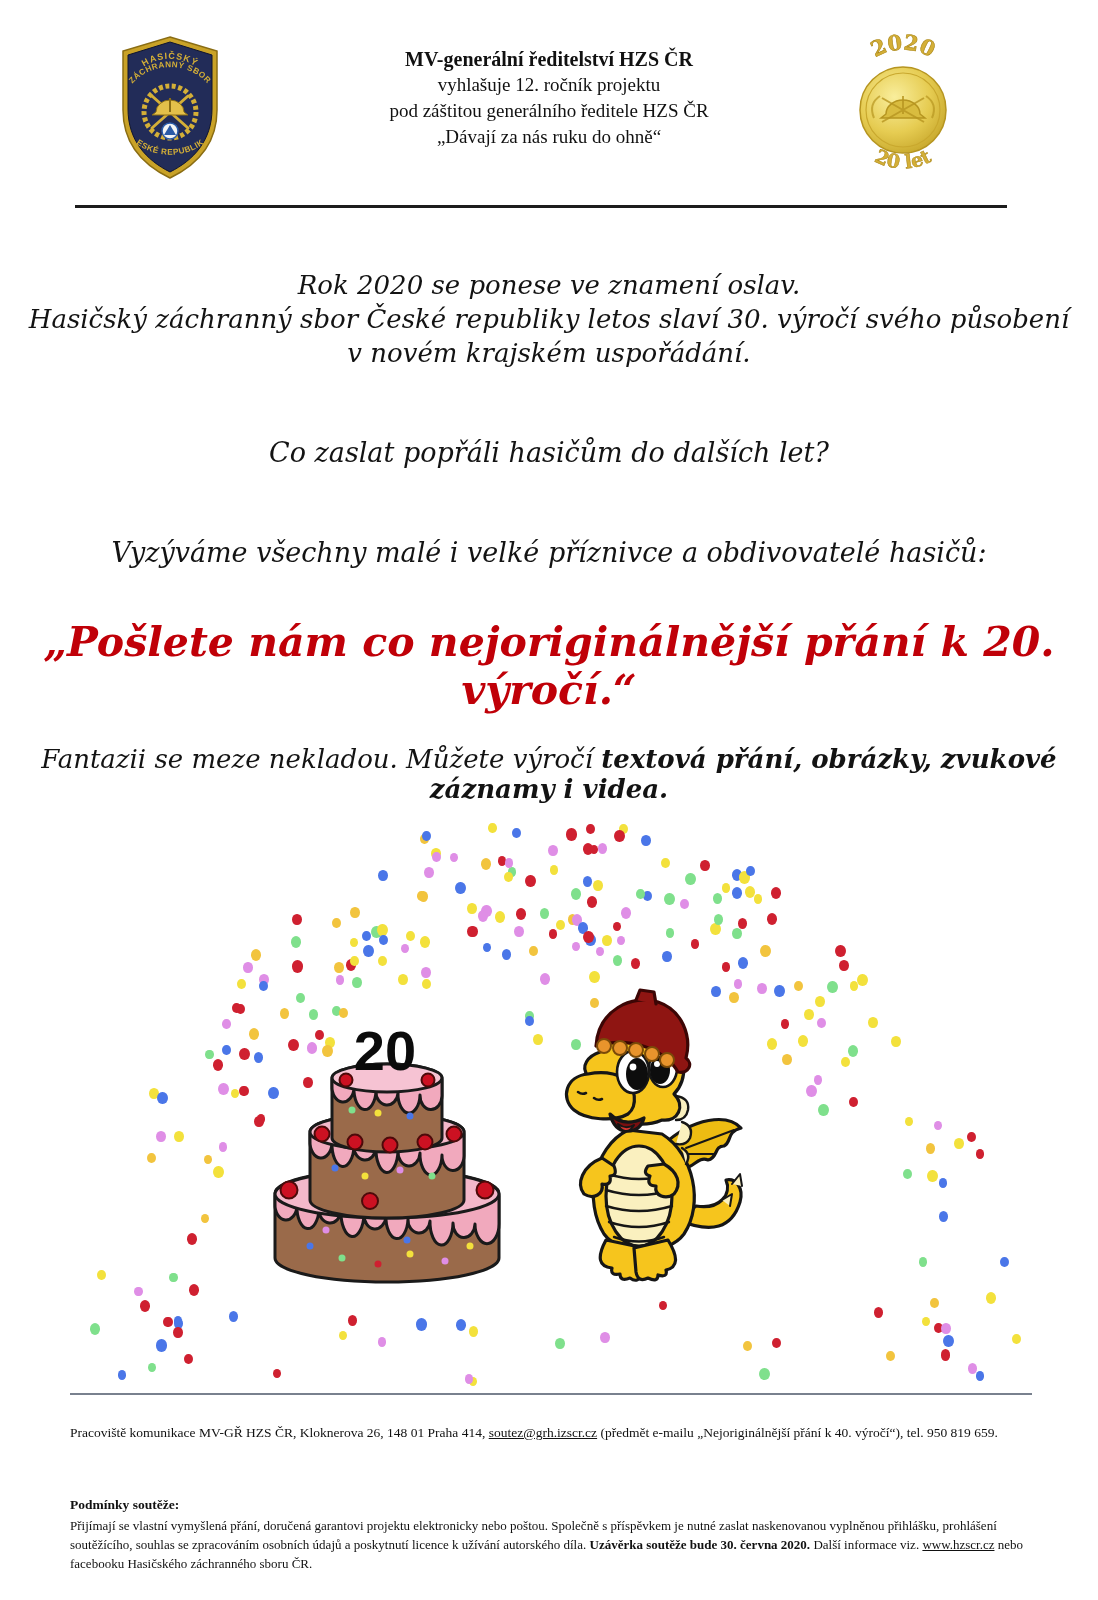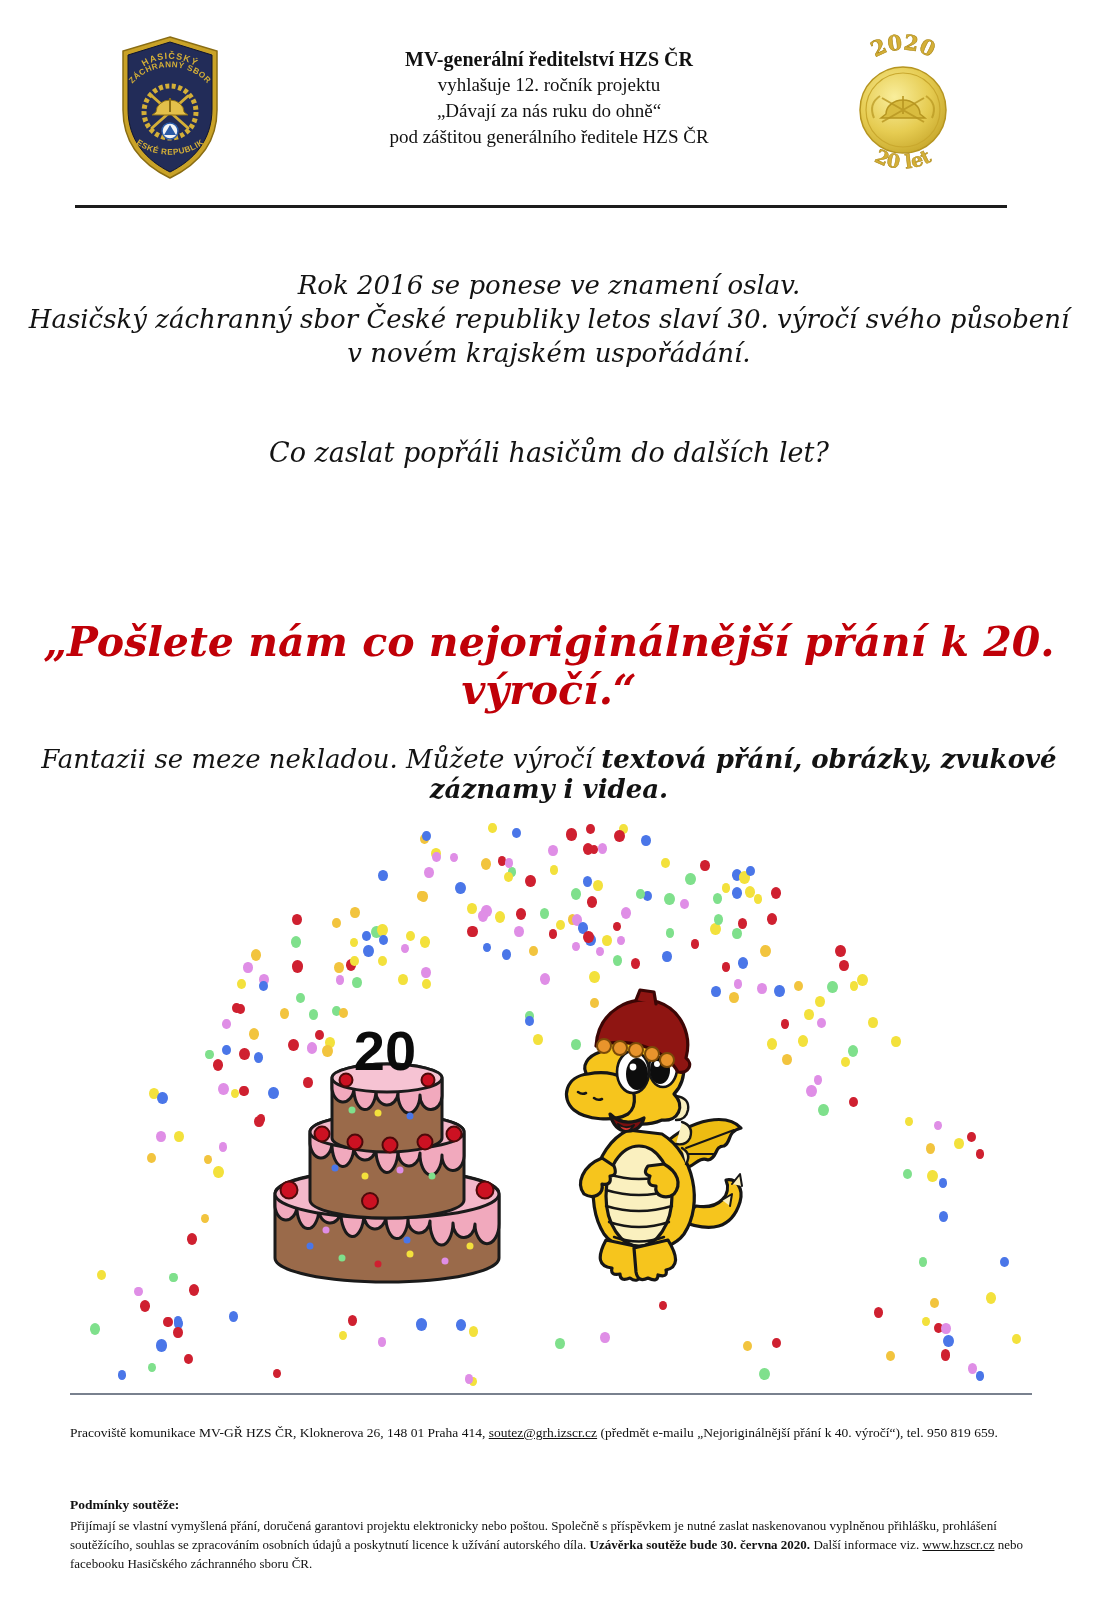--- a/index.html
+++ b/index.html
@@ -69,22 +69,22 @@
     <path d="M38,78 a14,12 0 0 1 28,0 l4,3 -36,0 z" fill="#e3c04a" stroke="#8a6d14" stroke-width="1"></path>
     <path d="M52,64 l0,14" stroke="#8a6d14" stroke-width="2"></path>
 
     <circle cx="52" cy="97" r="8" fill="#f4f4f4" stroke="#2a5aa8" stroke-width="1.5"></circle>
     <path d="M52,91 L58,101 L46,101 Z" fill="#2a5aa8"></path>
   </svg>
 
   <div class="header-text">
     <div class="h1">MV-generální ředitelství HZS ČR</div>
     <div>vyhlašuje 12. ročník projektu</div>
+    <div>pod záštitou generálního ředitele HZS ČR</div>
     <div>„Dávají za nás ruku do ohně“</div>
-    <div>pod záštitou generálního ředitele HZS ČR</div>
   </div>
 
   <svg class="medal" viewBox="0 0 130 160">
     <defs>
       <radialGradient id="coin" cx="40%" cy="35%" r="75%">
         <stop offset="0%" stop-color="#f9ee9c"></stop>
         <stop offset="55%" stop-color="#e6cc52"></stop>
         <stop offset="100%" stop-color="#c2a125"></stop>
       </radialGradient>
       <path id="mTop" d="M25,48 A46,40 0 0 1 105,48" fill="none"></path>
@@ -100,27 +100,28 @@
     <path d="M65,74 l0,18 M44,76 l42,24 M86,76 l-42,24" stroke="#b69520" stroke-width="2" fill="none" opacity="0.8"></path>
     <path d="M36,96 q-6,-14 6,-22 M94,96 q6,-14 -6,-22" stroke="#b69520" stroke-width="2" fill="none" opacity="0.7"></path>
     <text font-size="19" font-weight="bold" fill="#d4af37" stroke="#a88414" stroke-width="0.5" font-family="DejaVu Serif, serif">
       <textPath href="#mBot" startOffset="50%" text-anchor="middle">20 let</textPath>
     </text>
   </svg>
 
   <div class="rule"></div>
 
   <div class="script intro">
-    <div>Rok 2016 se ponese ve znamení oslav.</div>
+    <div>Rok 2020 se ponese ve znamení oslav.</div>
     <div>Hasičský záchranný sbor České republiky letos slaví 30. výročí svého působení</div>
     <div>v novém krajském uspořádání.</div>
   </div>
 
   <div class="script question">Co zaslat popřáli hasičům do dalších let?</div>
 
+  <div class="script call">Vyzýváme všechny malé i velké příznivce a obdivovatelé hasičů:</div>
 
   <div class="script headline" id="headline" style="color: rgb(192, 0, 8);">„Pošlete nám co nejoriginálnější přání k 20. výročí.“</div>
 
   <div class="script fantasy"><span>Fantazii se meze nekladou. Můžete výročí </span><span class="run-b">textová přání, obrázky, zvukové záznamy i videa.</span></div>
 
   <div class="illustration">
     <div id="confetti">
         <div class="dot" style="left: 711.1px; top: 196.3px; width: 9.7px; height: 11.2px; background: rgb(74, 118, 232);"></div>
         <div class="dot" style="left: 631.2px; top: 168.1px; width: 9.3px; height: 10.7px; background: rgb(207, 32, 48);"></div>
         <div class="dot" style="left: 250.8px; top: 159px; width: 10.6px; height: 12.1px; background: rgb(242, 196, 62);"></div>

